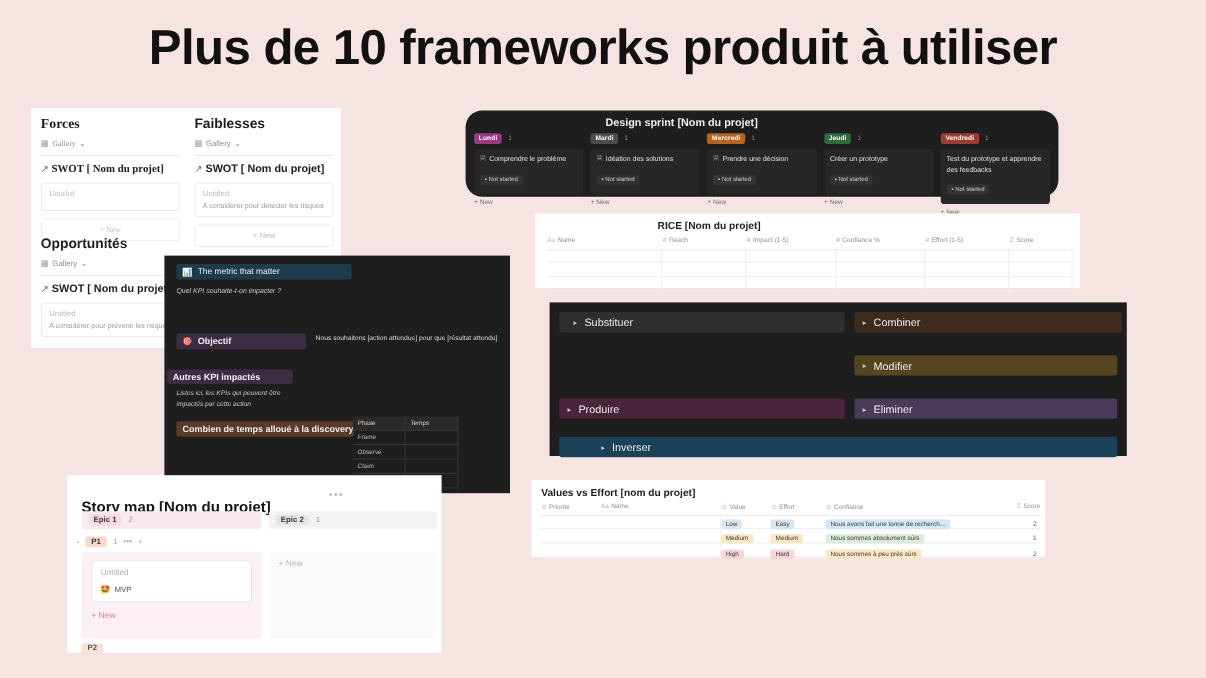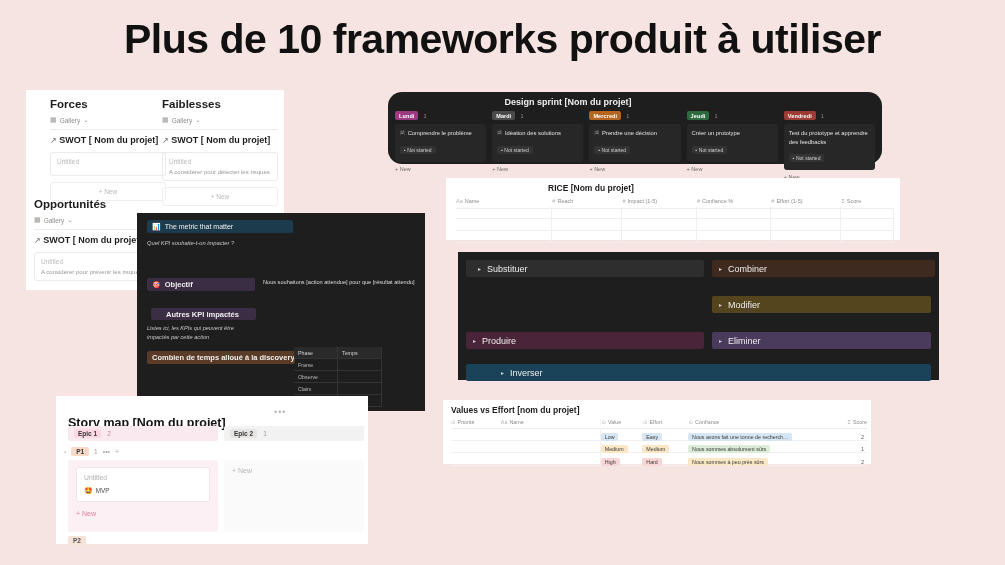--- a/index.html
+++ b/index.html
@@ -20,21 +20,21 @@
     font-family:"Liberation Sans", sans-serif;
   }
 
   
   .white-card{background:#fff;}
   .dark-card{background:#1e1e1e;}
 
   
   #swot-card{left:26px;top:90px;width:258px;height:200px;}
   .swot-col{position:absolute;top:0;width:116px;}
-  .swot-left{left:24px;}
+  .swot-left{left:8px;font-family:Liberation Serif, serif;}
   .swot-right{left:136px;}
   .swot-h{font-size:11.5px;font-weight:bold;color:#1c1c1c;margin:8px 0 0 0;}
   .gallery-row{display:flex;align-items:center;gap:3px;margin-top:6px;
     font-size:6.5px;color:#8d8b89;}
   .gallery-ico{font-size:7px;color:#a09e9c;}
   .swot-rule{height:1px;background:#ececec;margin:5px 0 0 0;}
   .swot-link{font-size:9px;font-weight:bold;color:#1c1c1c;margin-top:5px;white-space:nowrap;}
   .swot-link .arrow{color:#6b6b6b;font-weight:normal;font-size:8px;}
   .swot-item{border:1px solid #eceaea;border-radius:3px;margin-top:7px;padding:5px 6px;min-height:12px;}
   .swot-untitled{font-size:6.5px;color:#bdbab8;}
@@ -85,22 +85,22 @@
   #metric-head{position:absolute;left:10px;top:7px;width:146px;height:13px;background:#1c3c4e;
     border-radius:2px;display:flex;align-items:center;padding-left:5px;box-sizing:border-box;gap:4px;}
   #metric-head .em{font-size:7px;}
   #metric-head .t{font-size:7px;color:#f0efee;}
   #metric-q{position:absolute;left:10px;top:27px;font-size:5.8px;color:#c9c7c5;font-style:italic;}
   #metric-obj{position:absolute;left:10px;top:65px;width:108px;height:13px;background:#3b2e44;
     border-radius:2px;display:flex;align-items:center;padding-left:5px;box-sizing:border-box;gap:4px;}
   #metric-obj .em{font-size:7px;}
   #metric-obj .t{font-size:7.5px;color:#f0efee;font-weight:bold;}
   #metric-sent{position:absolute;left:126px;top:66px;font-size:5.6px;color:#dedcda;white-space:nowrap;}
-  #metric-kpi{position:absolute;left:14px;top:95px;width:105px;height:12px;background:#3b2e44;
-    border-radius:2px;display:flex;align-items:center;padding-left:15px;box-sizing:border-box;}
+  #metric-kpi{position:absolute;left:2px;top:95px;width:105px;height:12px;background:#3b2e44;
+    border-radius:2px;display:flex;align-items:center;padding-left:5px;box-sizing:border-box;}
   #metric-kpi .t{font-size:7.5px;color:#f0efee;font-weight:bold;}
   #metric-kpi-sub{position:absolute;left:10px;top:111px;width:110px;font-size:5.6px;color:#c9c7c5;
     font-style:italic;line-height:1.6;}
   #metric-time{position:absolute;left:10px;top:138px;width:148px;height:13px;background:#5a3b28;
     border-radius:2px;display:flex;align-items:center;padding-left:5px;box-sizing:border-box;}
   #metric-time .t{font-size:7.5px;color:#f0efee;font-weight:bold;white-space:nowrap;}
   #metric-table{position:absolute;left:157px;top:134px;width:88px;}
   #metric-table .mtr{display:flex;border-bottom:1px solid #343434;}
   #metric-table .mtr.hd{background:#2a2a2a;}
   #metric-table .mtd{width:50%;padding:2.5px 4px;font-size:5.3px;color:#bdbbb9;

